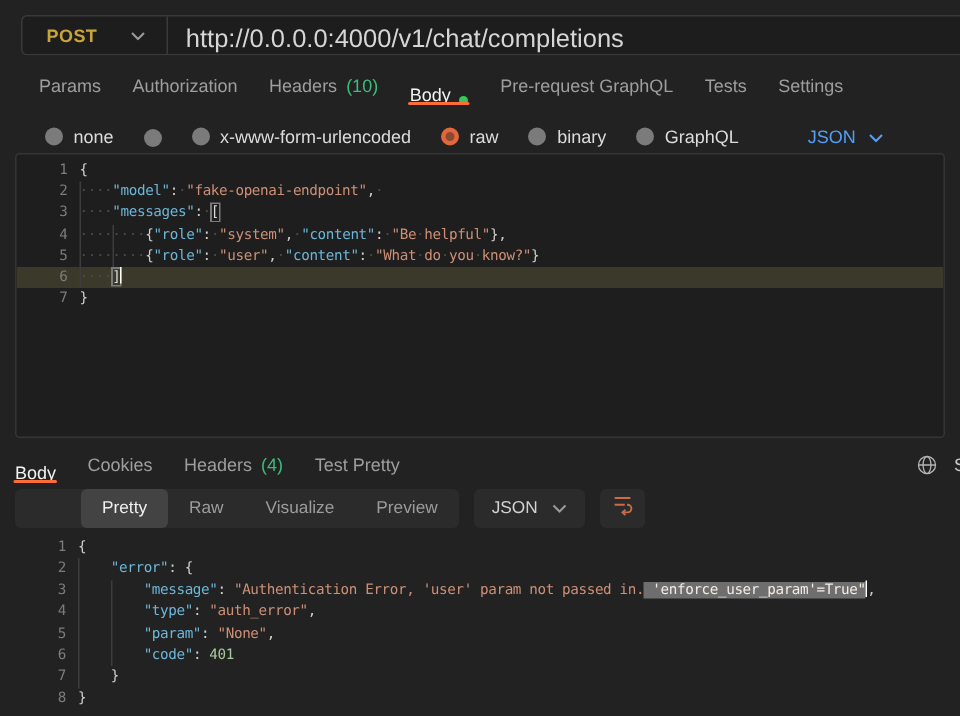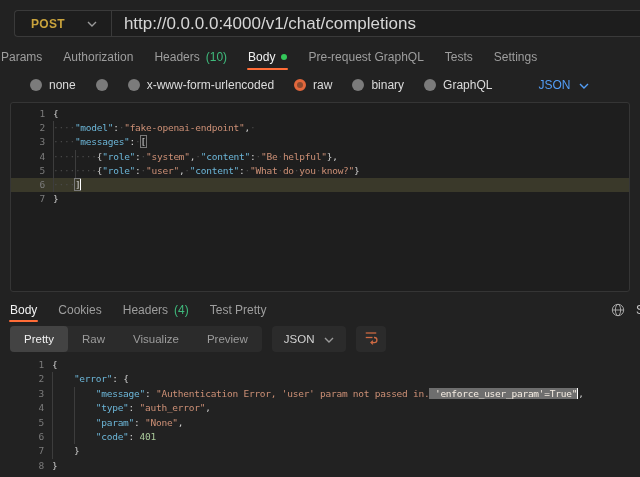--- a/index.html
+++ b/index.html
@@ -7,45 +7,45 @@
   body {
     background:#222222;
     font-family:"Liberation Sans", sans-serif;
     overflow:hidden; position:relative;
     -webkit-font-smoothing:antialiased;
   }
   .app { position:absolute; inset:0; }
 
   
   .url-row { position:absolute; top:10px; left:14px; right:0; height:27px;
-    display:flex; align-items:center; background:#1d1d1d;
+    display:flex; align-items:flex-end; background:#1d1d1d;
     border:1px solid #3a3a3a; border-right:none; border-radius:4px 0 0 4px; }
   .method { display:flex; align-items:center; padding:0 14px 0 16px; height:100%; cursor:pointer; }
   .method-label { color:#c9a33c; font-weight:bold; font-size:12px; letter-spacing:.3px; }
   .method .chev { margin-left:22px; display:flex; }
   .vdiv { width:1px; height:100%; background:#3a3a3a; }
   .url-text { padding-left:12px; font-size:17px; color:#d6d6d6; white-space:nowrap; }
 
   
-  .tabs { position:absolute; left:1px; right:0; display:flex; align-items:center; }
+  .tabs { position:absolute; left:26px; right:0; display:flex; align-items:center; }
   .req-tabs { top:44px; height:26px; }
   .resp-tabs { top:298px; height:24px; left:10px; }
   .tab { position:relative; height:100%; display:flex; align-items:center; gap:6px;
     margin-right:21px; font-size:12px; color:#9e9e9e; cursor:pointer; white-space:nowrap; }
-  .tab.active { color:#f2f2f2; }
+  .tab.active { color:#f2f2f2;align-items:flex-end; }
   .tab.active::after { content:""; position:absolute; left:-1px; right:-1px; bottom:0;
     height:2px; background:#ff6c37; border-radius:1px; }
   .count { color:#3fba7c; }
   .green-dot { width:6px; height:6px; border-radius:50%; background:#34c85a; }
   .globe { margin-left:auto; margin-right:15px; display:flex; }
   .clip-s { position:absolute; right:0; top:5px; width:4px; overflow:hidden; font-size:12px; color:#c9c9c9; }
 
   
   .radio-row { position:absolute; top:72px; left:30px; height:26px;
-    display:flex; align-items:center; gap:20px; font-size:12px; color:#dcdcdc; }
+    display:flex; align-items:flex-end; gap:20px; font-size:12px; color:#dcdcdc; }
   .radio { display:flex; align-items:center; gap:7px; cursor:pointer; }
   .rc { width:12px; height:12px; border-radius:50%; background:#7b7b7b; flex:none; }
   .rc.sel { background:#8a4a30; border:3px solid #e2673c; }
   .json-select { display:flex; align-items:center; gap:9px; margin-left:26px;
     color:#539ef7; font-size:12px; cursor:pointer; }
 
   
   .editor { font-family:"DejaVu Sans Mono", monospace; font-size:9.5px;
     letter-spacing:-0.25px; position:absolute; }
   .req-editor { top:102px; left:10px; right:10px; height:190px; background:#1e1e1e;
@@ -66,21 +66,21 @@
   .tk-sel { background:#6e6e6e; color:#f4ece2; }
   .tk-caret { display:inline-block; width:0; border-left:1.5px solid #ffffff;
     height:11px; vertical-align:-2px; }
 
   
   .resp-toolbar { position:absolute; top:326px; left:10px; height:26px;
     display:flex; align-items:center; gap:10px; }
   .seg-group { display:flex; background:#2b2b2b; border-radius:4px; height:26px; align-items:center; }
   .seg { padding:0 14px; height:26px; display:flex; align-items:center;
     font-size:11.5px; color:#9c9c9c; border-radius:4px; cursor:pointer; }
-  .seg.active { background:#434343; color:#f0f0f0; }
+  .seg.active { background:#434343; color:#f0f0f0;margin-left:44px; }
   .lang-select { display:flex; align-items:center; gap:10px; background:#2b2b2b;
     border-radius:4px; height:26px; padding:0 12px; font-size:11.5px; color:#d2d2d2; cursor:pointer; }
   .wrap-btn { width:30px; height:26px; background:#2b2b2b; border-radius:4px;
     display:flex; align-items:center; justify-content:center; cursor:pointer; }
 </style>
 </head>
 <body>
 
 <div class="app">
 

